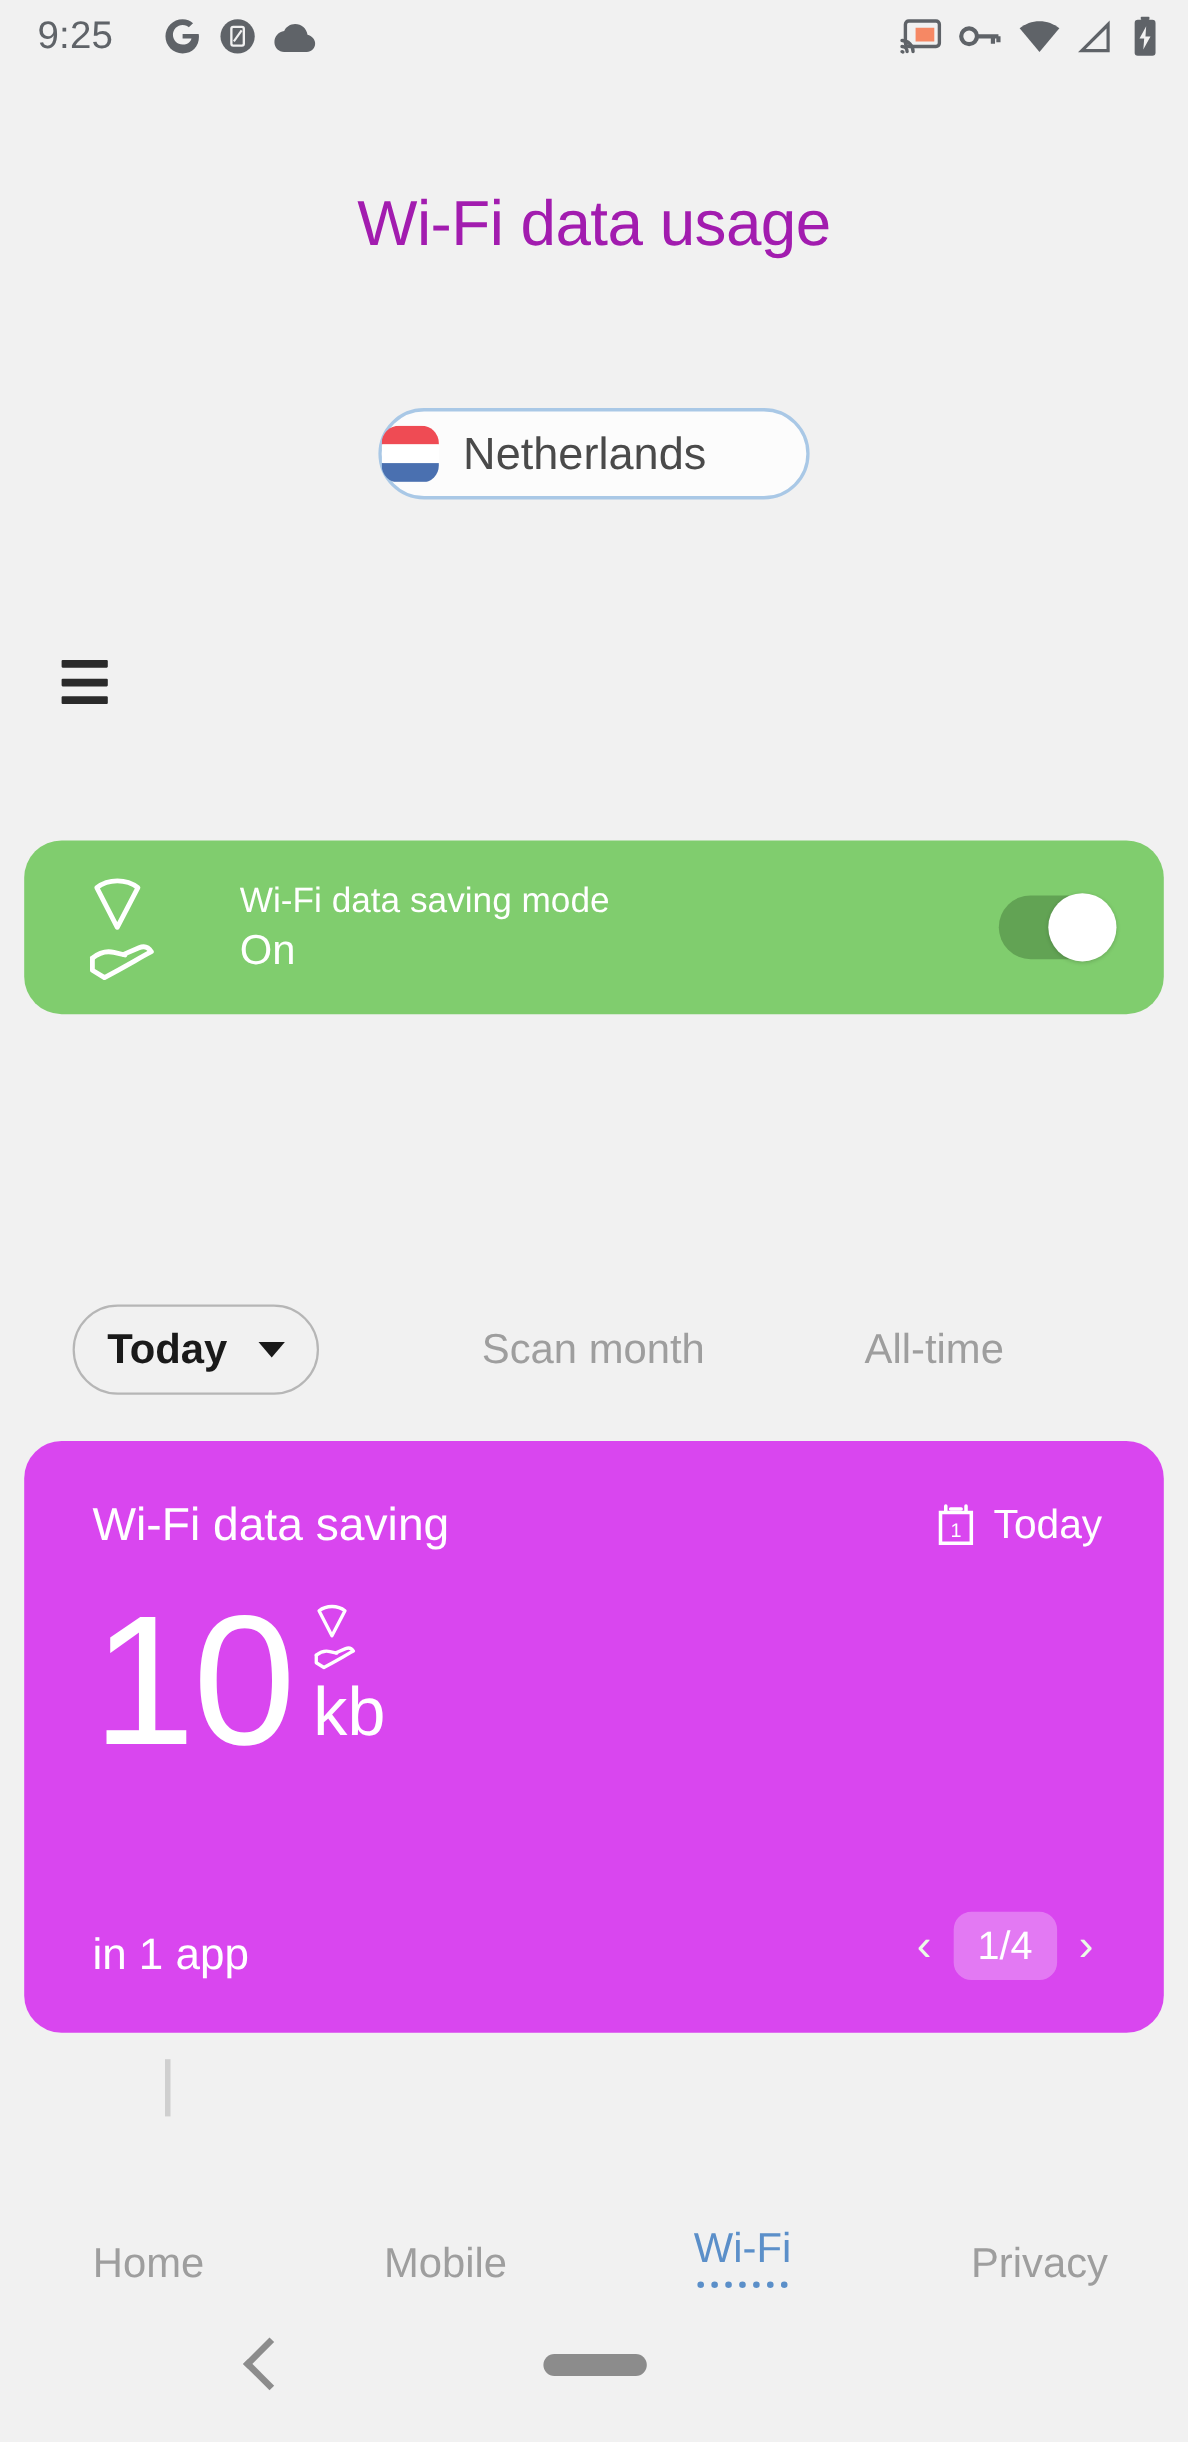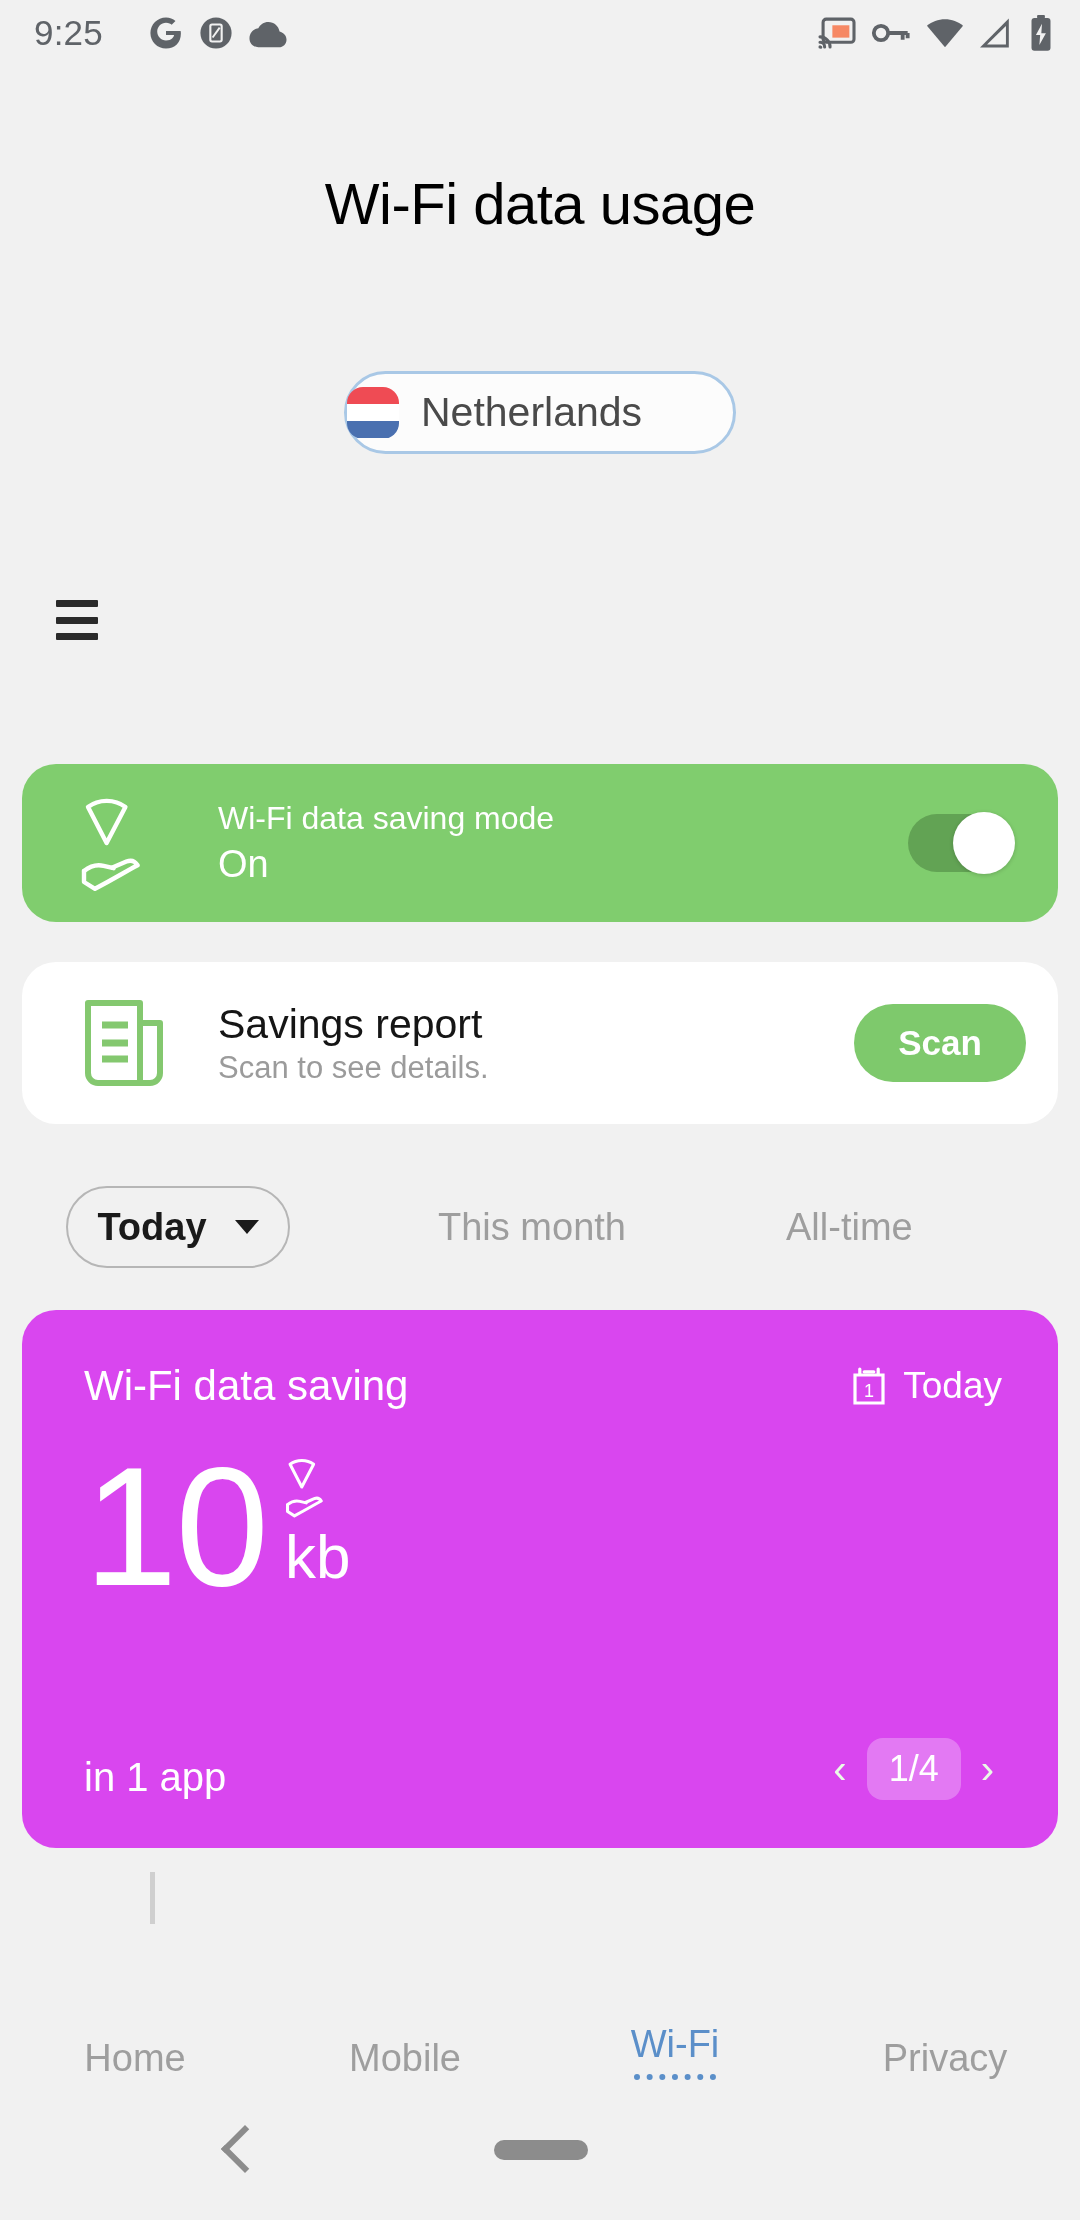--- a/index.html
+++ b/index.html
@@ -50,21 +50,21 @@
   .sicon { display: block; }
 
   
   .page-title {
     position: absolute;
     top: 170px; left: 0;
     width: 1080px;
     text-align: center;
     font-size: 58px;
     font-weight: 300;
-    color: #000000;
+    color: #a21caf;
     letter-spacing: -0.5px;
     font-family: "Liberation Sans", sans-serif;
   }
 
   
   .country-chip {
     position: absolute;
     top: 371px; left: 344px;
     width: 392px; height: 83px;
     background: #fcfcfc;
@@ -468,39 +468,27 @@
     </svg>
     <div class="saving-mode-texts">
       <div class="saving-mode-title">Wi-Fi data saving mode</div>
       <div class="saving-mode-state">On</div>
     </div>
     <div class="toggle">
       <div class="knob"></div>
     </div>
   </div>
 
-  <div class="card card-report">
-    <svg width="94" height="96" viewBox="0 0 47 48">
-      <path d="M4 4h26v40H9a5 5 0 0 1-5-5V4z" fill="none" stroke="#84c86f" stroke-width="3" stroke-linejoin="round"></path>
-      <path d="M30 14h10v25a5 5 0 0 1-5 5h-5" fill="none" stroke="#84c86f" stroke-width="3" stroke-linejoin="round"></path>
-      <path d="M11 15h13M11 24h13M11 32h13" stroke="#84c86f" stroke-width="3.4" stroke-linecap="butt"></path>
-    </svg>
-    <div class="report-texts">
-      <div class="report-title">Savings report</div>
-      <div class="report-sub">Scan to see details.</div>
-    </div>
-    <button class="scan-btn">Scan</button>
-  </div>
 
   <div class="period-row">
     <div class="period-pill">
       <span class="period-pill-label">Today</span>
       <span class="caret"></span>
     </div>
-    <div class="period-opt o1">This month</div>
+    <div class="period-opt o1">Scan month</div>
     <div class="period-opt o2">All-time</div>
   </div>
 
   <div class="card card-stats">
 
     <div class="stats-head">
       <div class="stats-head-title">Wi-Fi data saving</div>
       <div class="stats-head-right">
         <svg width="40" height="42" viewBox="0 0 20 21">
           <path d="M3 5h14v14H3z" fill="none" stroke="#ffffff" stroke-width="1.6"></path>

